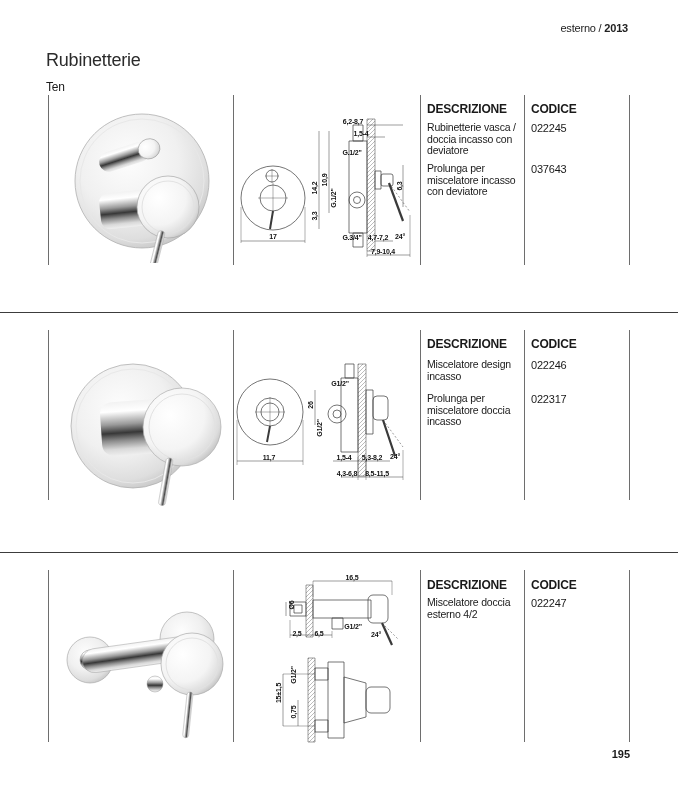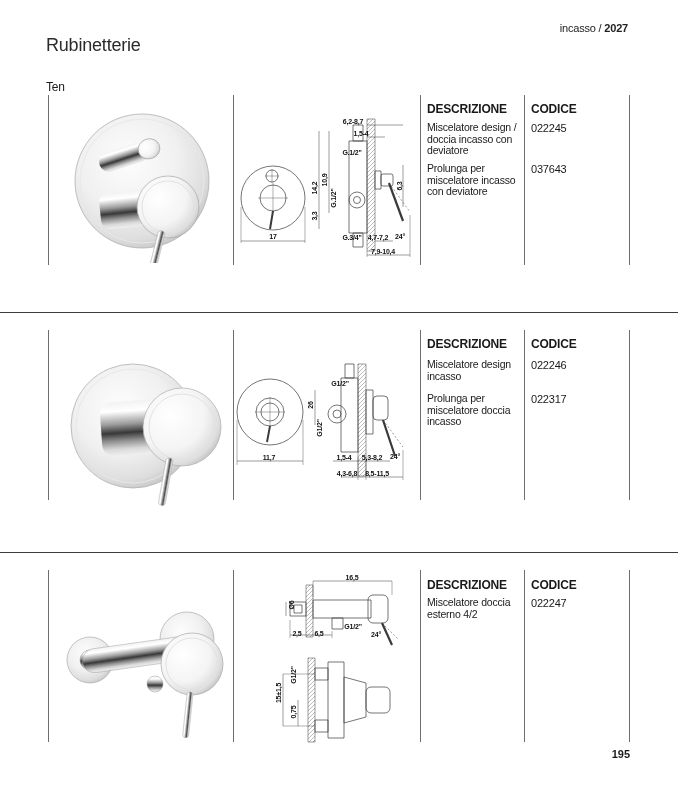--- a/index.html
+++ b/index.html
@@ -1,20 +1,20 @@
 <!DOCTYPE html>
 <html><head>
 <meta charset="utf-8">
 <style>
   html,body{margin:0;padding:0;background:#fff;}
   .page{position:relative;width:678px;height:791px;background:#ffffff;
         font-family:"Liberation Sans",sans-serif;color:#1a1a1a;overflow:hidden;}
   .brandline{position:absolute;top:22px;right:50px;font-size:11px;color:#222;letter-spacing:-0.2px;}
   .brandline b{font-weight:bold;}
-  .title{position:absolute;left:46px;top:35px;font-size:18px;color:#2b2b2b;letter-spacing:-0.2px;}
+  .title{position:absolute;left:46px;top:50px;font-size:18px;color:#2b2b2b;letter-spacing:-0.2px;}
   .collection{position:absolute;left:46px;top:80px;font-size:12px;font-weight:normal;letter-spacing:-0.2px;}
   .pagenum{position:absolute;top:748px;right:48px;font-size:11px;font-weight:bold;}
   .vline{position:absolute;width:1px;background:#6e6e6e;}
   .hline{position:absolute;height:1px;background:#3c3c3c;left:0;width:678px;}
   .th{position:absolute;font-weight:bold;font-size:12px;letter-spacing:-0.2px;}
   .cell{position:absolute;font-size:10.5px;line-height:11.5px;width:96px;letter-spacing:-0.2px;}
   .code{position:absolute;font-size:11px;font-weight:normal;letter-spacing:-0.2px;}
   .dim{position:absolute;font-size:7px;font-weight:bold;white-space:nowrap;color:#111;
        transform:translate(-50%,-50%);letter-spacing:-0.2px;}
   .dim.rot{transform:translate(-50%,-50%) rotate(-90deg);}
@@ -57,37 +57,37 @@
           <stop offset="0.65" stop-color="#4a4a4a"></stop>
         <stop offset="0.85" stop-color="#cccccc"></stop>
           <stop offset="1" stop-color="#efefef"></stop>
       </linearGradient>
       <pattern id="hatch" patternUnits="userSpaceOnUse" width="4" height="4">
         <path d="M0,4 L4,0" stroke="#909090" stroke-width="0.6"></path>
       </pattern>
     </defs>
   </svg>
 
-  <div class="brandline"><span>incasso /</span> <b>2027</b></div>
+  <div class="brandline"><span>esterno /</span> <b>2013</b></div>
   <div class="title">Rubinetterie</div>
   <div class="collection">Ten</div>
   <div class="pagenum">195</div>
 
   <div class="hline" style="top:312px"></div>
   <div class="hline" style="top:552px"></div>
 
   <div class="vline" style="left:48px;top:95px;height:170px"></div>
   <div class="vline" style="left:233px;top:95px;height:170px"></div>
   <div class="vline" style="left:420px;top:95px;height:170px"></div>
   <div class="vline" style="left:524px;top:95px;height:170px"></div>
   <div class="vline" style="left:629px;top:95px;height:170px"></div>
 
   <div class="th" style="left:427px;top:102px">DESCRIZIONE</div>
   <div class="th" style="left:531px;top:102px">CODICE</div>
-  <div class="cell" style="left:427px;top:122px">Miscelatore design / doccia incasso con deviatore</div>
+  <div class="cell" style="left:427px;top:122px">Rubinetterie vasca / doccia incasso con deviatore</div>
   <div class="code" style="left:531px;top:122px">022245</div>
   <div class="cell" style="left:427px;top:163px">Prolunga per miscelatore incasso con deviatore</div>
   <div class="code" style="left:531px;top:163px">037643</div>
 
   <svg style="left:58px;top:103px" width="168" height="160" viewBox="0 0 168 160">
     <circle cx="84" cy="78" r="67" fill="url(#plate)" stroke="#b0b0b0" stroke-width="0.8"></circle>
     <circle cx="84" cy="78" r="62" fill="none" stroke="#e8e8e8" stroke-width="1"></circle>
     <g transform="rotate(-18 72 52)">
       <rect x="40" y="42" width="52" height="20" rx="10" fill="url(#chromeV)"></rect>
       <ellipse cx="92" cy="52" rx="11" ry="10" fill="url(#knobFace)" stroke="#9a9a9a" stroke-width="0.6"></ellipse>

